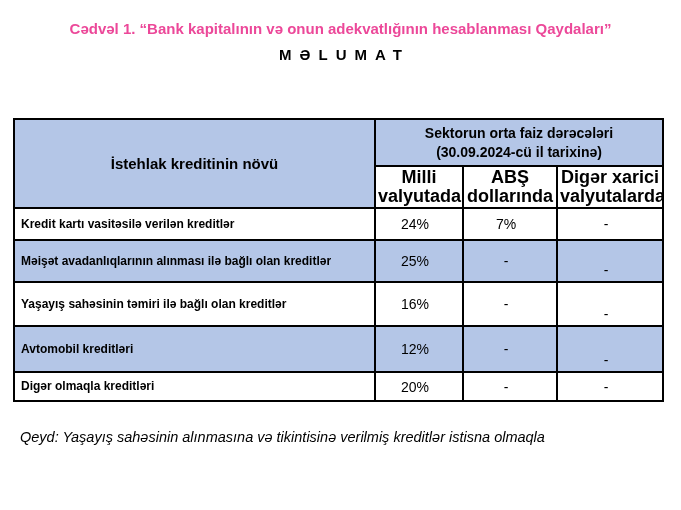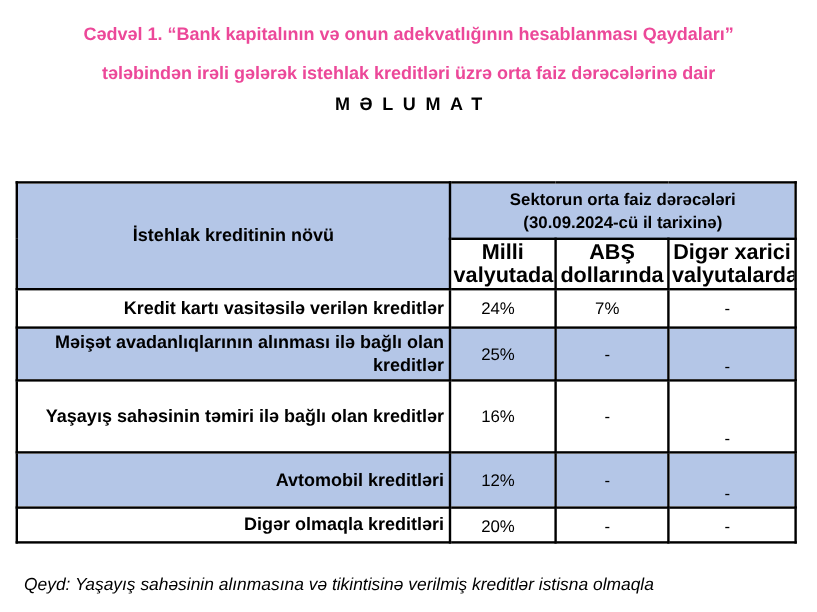--- a/index.html
+++ b/index.html
@@ -35,49 +35,48 @@
   }
   th.group-header{
     font-weight:bold;font-size:14px;text-align:center;vertical-align:middle;
     line-height:19px;padding:2px 4px;
   }
   th.sub-header{
     font-weight:bold;font-size:18px;text-align:center;vertical-align:middle;
     line-height:19px;padding:1px 2px;background:#ffffff;
   }
   td.label-cell{
-    font-weight:bold;font-size:15px;text-align:right;vertical-align:middle;
+    font-weight:bold;font-size:12px;text-align:left;vertical-align:middle;
     line-height:19px;padding:2px 4px 2px 6px;
   }
   td.num-cell{
     font-size:14px;text-align:center;vertical-align:middle;
     padding:1px 10px 1px 2px;
     margin-top:36px;
   }
   td.num-cell.vbottom{vertical-align:bottom;padding-bottom:3px;}
   tr.hrow1{height:47px;}
   tr.hrow2{height:41px;}
   tr.r0{height:32px;}
   tr.r1{height:42px;}
-  tr.r2{height:60px;}
+  tr.r2{height:44px;}
   tr.r3{height:46px;}
   tr.r4{height:29px;}
   .note{
     margin:26px 20px 0 20px;
     font-style:italic;font-size:14.5px;line-height:18px;color:#000;
   }
 </style>
 </head>
 <body>
 
 <div class="page">
 
   <div class="title">
     <div>Cədvəl 1. “Bank kapitalının və onun adekvatlığının hesablanması Qaydaları”</div>
-    <div>tələbindən irəli gələrək istehlak kreditləri üzrə orta faiz dərəcələrinə dair</div>
   </div>
 
   <div class="melumat">MƏLUMAT</div>
 
   <table class="rates">
     <colgroup>
       <col style="width:361px">
       <col style="width:88px">
       <col style="width:94px">
       <col style="width:106px">

